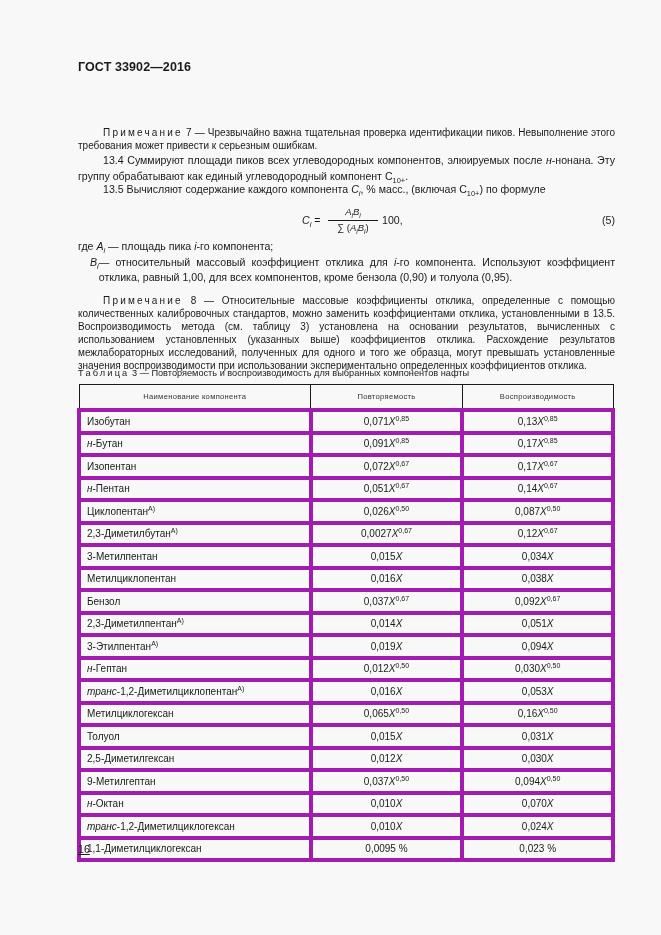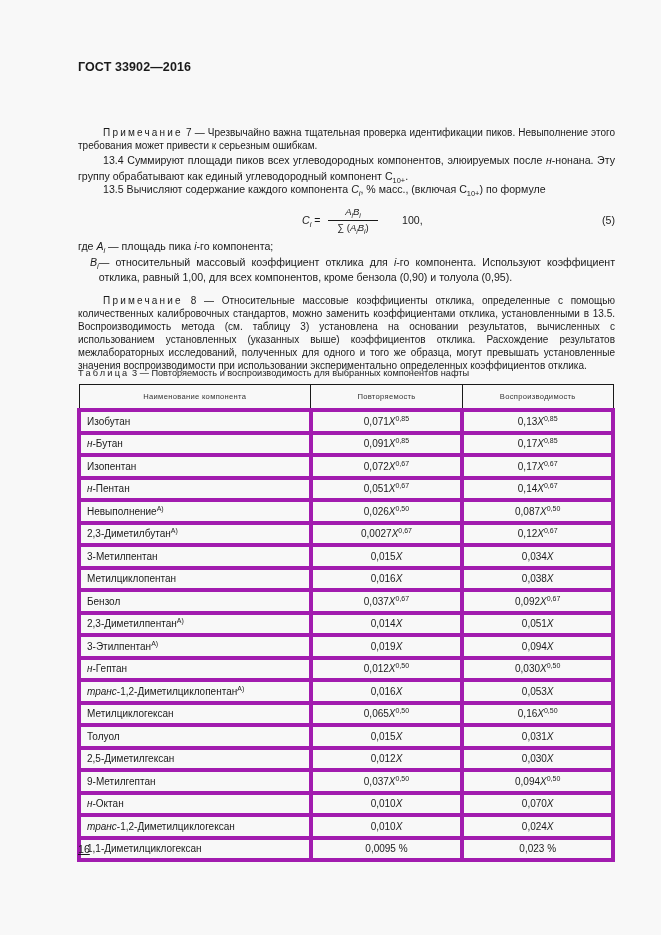--- a/index.html
+++ b/index.html
@@ -31,21 +31,21 @@
 
     .formula {
       position: absolute; left: 300px; top: 206px; width: 160px; height: 34px;
       font-size: 10.6px;
     }
     .formula .lhs { position: absolute; left: 2px; top: 8px; }
     .formula .frac { position: absolute; left: 28px; top: 0; width: 50px; text-align: center; }
     .formula .num { font-size: 9.5px; display: block; height: 13px; }
     .formula .bar { display: block; border-top: 1px solid #1a1a1a; margin: 1px 0; }
     .formula .den { font-size: 9.5px; display: block; }
-    .formula .rhs { position: absolute; left: 82px; top: 8px; margin-left: 20px; }
+    .formula .rhs { position: absolute; left: 82px; top: 8px; }
     .formula-num { position: absolute; right: 46px; top: 214px; font-size: 10.6px; }
 
     .where { position: absolute; left: 78px; width: 537px; font-size: 10.6px; line-height: 15.5px; }
 
     .table-caption {
       position: absolute; left: 78px; top: 368px;
       font-size: 9.2px;
     }
     table.data {
       position: absolute; left: 77px; top: 384px;
@@ -140,21 +140,21 @@
           <td class="name"><span>Изопентан</span></td>
           <td class="val"><span>0,072</span><i>X</i><sup>0,67</sup></td>
           <td class="val"><span>0,17</span><i>X</i><sup>0,67</sup></td>
         </tr>
         <tr>
           <td class="name"><i>н</i><span>-Пентан</span></td>
           <td class="val"><span>0,051</span><i>X</i><sup>0,67</sup></td>
           <td class="val"><span>0,14</span><i>X</i><sup>0,67</sup></td>
         </tr>
         <tr>
-          <td class="name"><span>Невыполнение</span><sup>А)</sup></td>
+          <td class="name"><span>Циклопентан</span><sup>А)</sup></td>
           <td class="val"><span>0,026</span><i>X</i><sup>0,50</sup></td>
           <td class="val"><span>0,087</span><i>X</i><sup>0,50</sup></td>
         </tr>
         <tr>
           <td class="name"><span>2,3-Диметилбутан</span><sup>А)</sup></td>
           <td class="val"><span>0,0027</span><i>X</i><sup>0,67</sup></td>
           <td class="val"><span>0,12</span><i>X</i><sup>0,67</sup></td>
         </tr>
         <tr>
           <td class="name"><span>3-Метилпентан</span></td>

